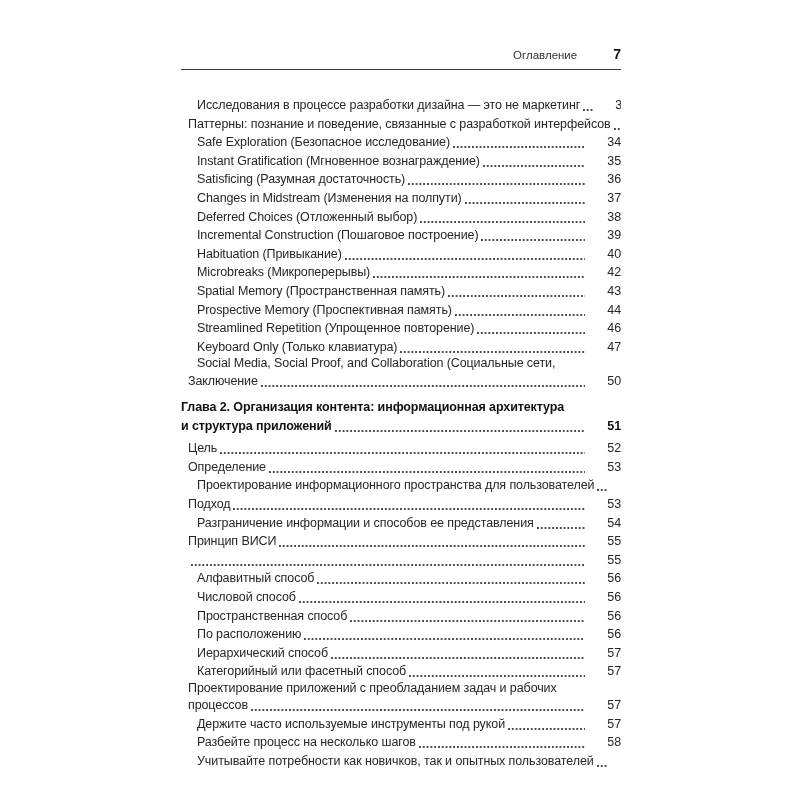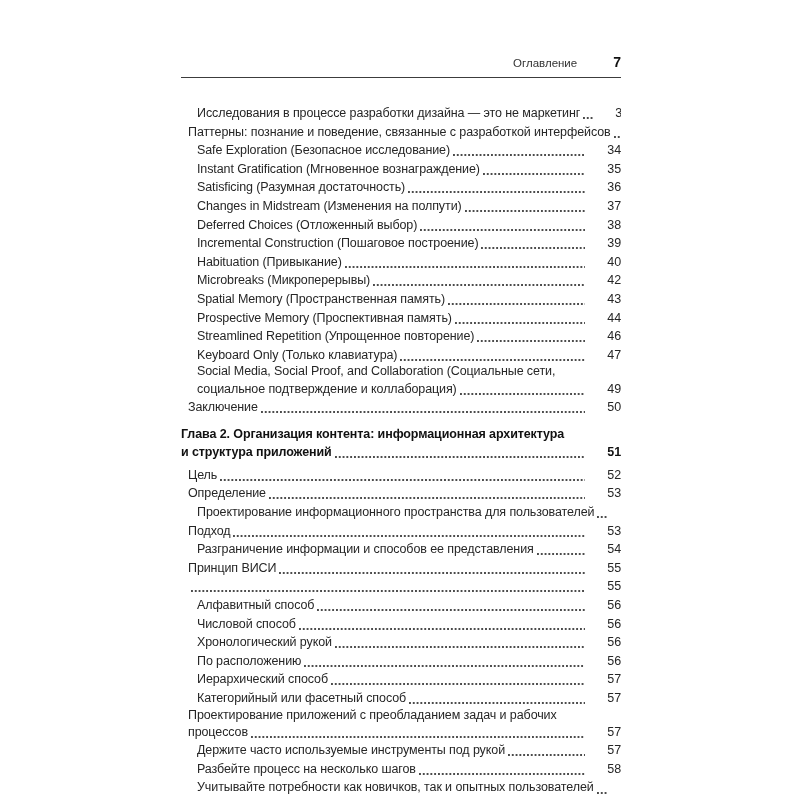--- a/index.html
+++ b/index.html
@@ -7,21 +7,21 @@
     padding: 0;
     width: 800px;
     height: 800px;
     background: #ffffff;
     overflow: hidden;
     font-family: "Liberation Sans", "DejaVu Sans", sans-serif;
   }
   .content {
     position: absolute;
     left: 181px;
-    top: 12px;
+    top: 4px;
     width: 440px;
   }
   .running-head {
     display: flex;
     justify-content: flex-end;
     align-items: baseline;
     padding-top: 42px;
   }
   .rh-title {
     font-size: 11.5px;
@@ -179,25 +179,20 @@
         <div class="line">
           <span class="label">Keyboard Only (Только клавиатура)</span>
           <span class="dots"></span>
           <span class="pagenum">47</span>
         </div>
       </div>
       <div class="entry lvl2">
         <div class="line tight">
           <span class="label">Social Media, Social Proof, and Collaboration (Социальные сети,</span>
         </div>
-        <div class="line">
-          <span class="label">социальное подтверждение и коллаборация)</span>
-          <span class="dots"></span>
-          <span class="pagenum">49</span>
-        </div>
       </div>
       <div class="entry lvl1">
         <div class="line">
           <span class="label">Заключение</span>
           <span class="dots"></span>
           <span class="pagenum">50</span>
         </div>
       </div>
       <div class="entry chapter">
         <div class="line tight">
@@ -266,21 +261,21 @@
       </div>
       <div class="entry lvl2">
         <div class="line">
           <span class="label">Числовой способ</span>
           <span class="dots"></span>
           <span class="pagenum">56</span>
         </div>
       </div>
       <div class="entry lvl2">
         <div class="line">
-          <span class="label">Хронологический рукой</span>
+          <span class="label">Пространственная способ</span>
           <span class="dots"></span>
           <span class="pagenum">56</span>
         </div>
       </div>
       <div class="entry lvl2">
         <div class="line">
           <span class="label">По расположению</span>
           <span class="dots"></span>
           <span class="pagenum">56</span>
         </div>

